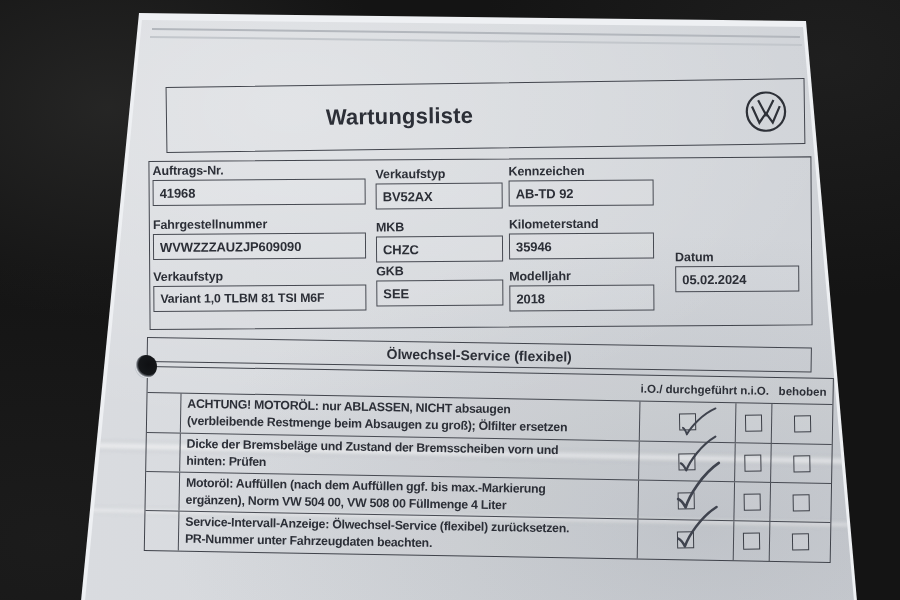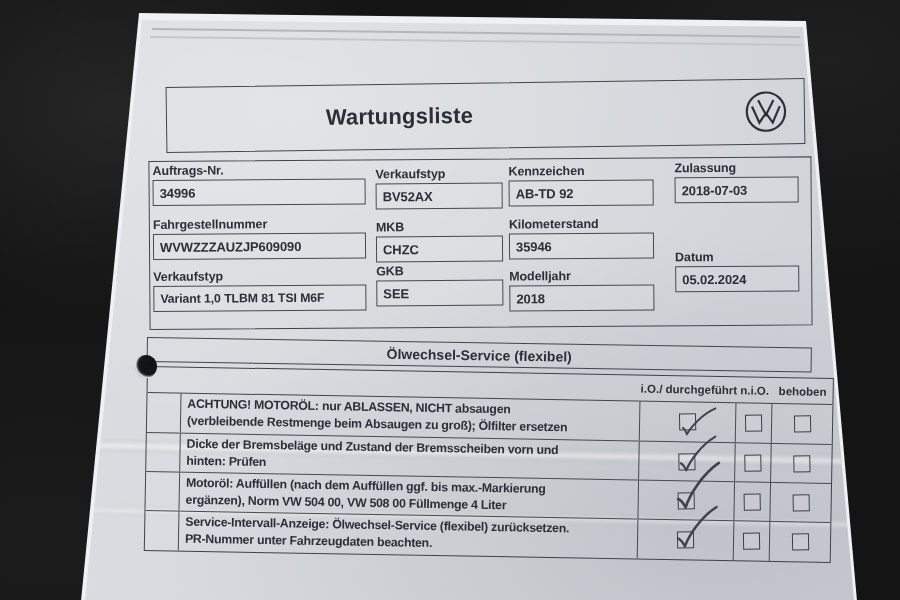--- a/index.html
+++ b/index.html
@@ -135,21 +135,21 @@
         <path d="M15 11 L23 26.5 L31 11" fill="none" stroke="#2e3138" stroke-width="2.3" stroke-linejoin="miter"></path>
         <path d="M8.5 17.5 L16 34.5 L23 24.5 L30 34.5 L37.5 17.5" fill="none" stroke="#2e3138" stroke-width="2.3" stroke-linejoin="miter"></path>
       </svg>
     </div>
 
     <div class="fields-panel bordered ink">
 
       <div class="fcell" style="left:3px;top:2px;width:213px">
         <div class="flabel">Auftrags-Nr.</div>
         <div class="fbox">
-            <span>34996</span>
+            <span>41968</span>
           </div>
       </div>
       <div class="fcell" style="left:3px;top:56px;width:213px">
         <div class="flabel">Fahrgestellnummer</div>
         <div class="fbox">
             <span>WVWZZZAUZJP609090</span>
           </div>
       </div>
       <div class="fcell" style="left:3px;top:108px;width:213px">
         <div class="flabel">Verkaufstyp</div>
@@ -189,26 +189,20 @@
             <span>35946</span>
           </div>
       </div>
       <div class="fcell" style="left:359px;top:110px;width:145px">
         <div class="flabel">Modelljahr</div>
         <div class="fbox">
             <span>2018</span>
           </div>
       </div>
 
-      <div class="fcell" style="left:525px;top:3px;width:124px">
-        <div class="flabel">Zulassung</div>
-        <div class="fbox">
-            <span>2018-07-03</span>
-          </div>
-      </div>
       <div class="fcell" style="left:525px;top:92px;width:124px">
         <div class="flabel">Datum</div>
         <div class="fbox">
             <span>05.02.2024</span>
           </div>
       </div>
     </div>
 
     <div class="banner ink">
       <span>Ölwechsel-Service (flexibel)</span>

